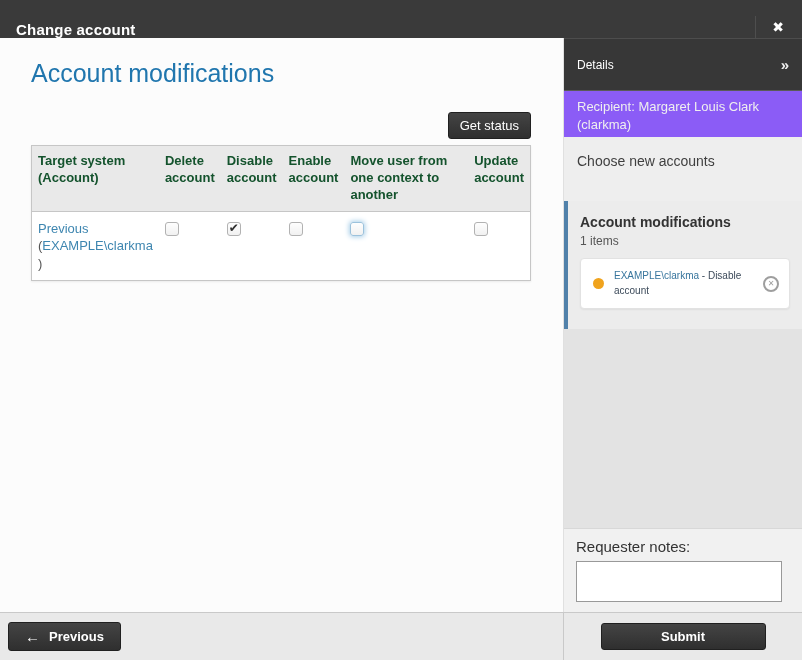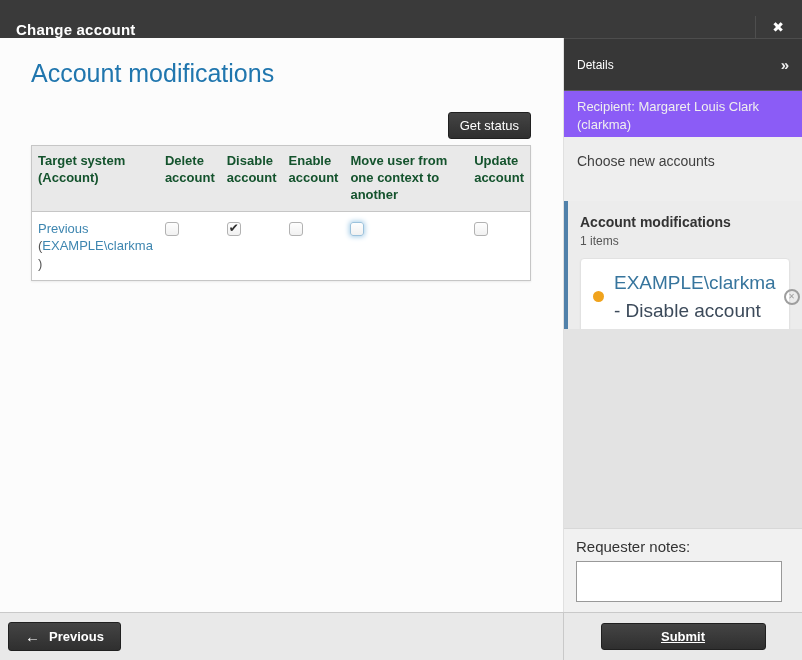--- a/index.html
+++ b/index.html
@@ -92,21 +92,21 @@
     padding: 13px 12px 0 12px; flex: 0 0 auto;
   }
   .mods-title { font-size: 14px; font-weight: 700; color: #333; }
   .mods-count { font-size: 12px; color: #555; margin-top: 4px; }
   .mod-item {
     margin-top: 10px; background: #fff; border: 1px solid #e2e2e2; border-radius: 4px;
     box-shadow: 0 1px 2px rgba(0,0,0,.06);
     display: flex; align-items: center; padding: 10px 10px 10px 12px;
   }
   .status-dot { width: 11px; height: 11px; border-radius: 50%; background: #f0a31d; flex: 0 0 auto; margin-right: 10px; }
-  .mod-text { flex: 1 1 auto; font-size: 19px; line-height: 1.45; }
+  .mod-text { flex: 1 1 auto; font-size: 10px; line-height: 1.45; }
   .mod-text a.link { color: #37759d; }
   .mod-action { color: #3c4a5a; }
   .remove-btn {
     flex: 0 0 auto; width: 16px; height: 16px; border: 2px solid #9e9e9e; border-radius: 50%;
     display: flex; align-items: center; justify-content: center; cursor: pointer; margin-left: 8px;
   }
   .remove-x { font-size: 8px; font-weight: 700; color: #9e9e9e; line-height: 1; }
 
   .sidebar-filler { flex: 1 1 auto; background: #e3e3e3; }
 
@@ -119,21 +119,21 @@
     width: 206px; height: 41px; margin-top: 6px; border: 1px solid #999;
     background: #fff; resize: none; font-family: inherit; font-size: 13px; padding: 4px;
   }
 
   
   .footer { height: 48px; flex: 0 0 auto; display: flex; background: #e9e9e9; border-top: 1px solid #c9c9c9; }
   .footer-left { flex: 1 1 auto; display: flex; align-items: center; padding-left: 8px; }
   .footer-right { width: 239px; flex: 0 0 239px; border-left: 1px solid #c9c9c9; display: flex; align-items: center; justify-content: center; }
   .prev-btn { padding: 6px 16px; }
   .arrow-left { font-size: 15px; font-weight: 700; margin-right: 9px; line-height: 1; }
-  .submit-btn { width: 165px; padding: 5px 0; text-decoration: underline; }
+  .submit-btn { width: 165px; padding: 5px 0; }
 </style>
 </head>
 <body>
 
 <div class="window">
 
   <div class="titlebar">
     <span class="titlebar-title">Change account</span>
     <span class="close-btn">✖</span>
   </div>

